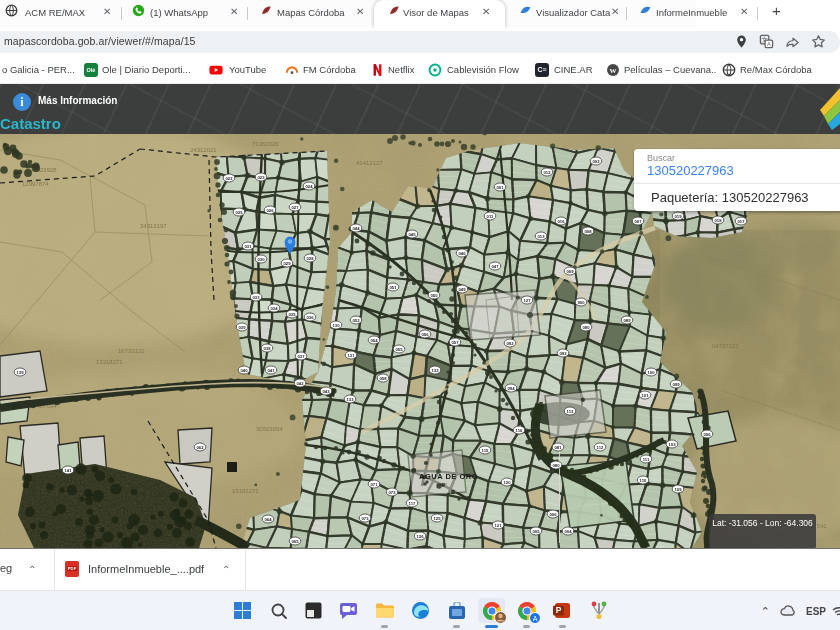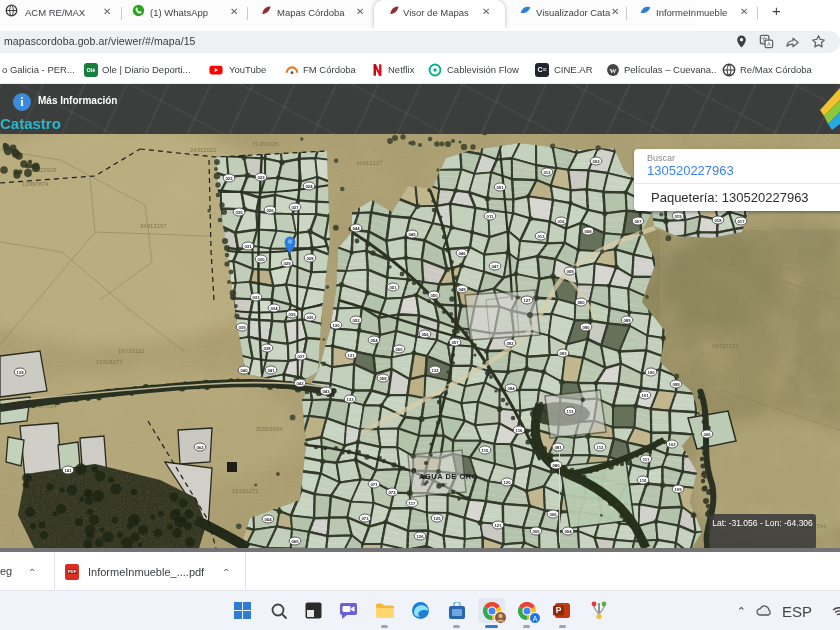--- a/index.html
+++ b/index.html
@@ -30,21 +30,21 @@
 
 #sbox{position:absolute;left:634px;top:149px;width:210px;z-index:6}
 #sb1{background:#fff;height:34px;border-radius:4px 0 0 0;box-shadow:0 1px 3px rgba(0,0,0,0.3);position:relative}
 #sb1 .lab{position:absolute;left:13px;top:4px;font-size:9px;color:#8a8a8a}
 #sb1 .val{position:absolute;left:13px;top:14px;font-size:13px;color:#3b82f6}
 #sb2{background:#fff;height:28px;border-top:1px solid #e8e8e8;border-radius:0 0 0 4px;box-shadow:0 2px 3px rgba(0,0,0,0.3);position:relative}
 #sb2 .val{position:absolute;left:17px;top:6px;font-size:13px;color:#2e2e2e}
 
 #latlon{position:absolute;left:709px;top:514px;width:107px;height:35px;background:rgba(58,58,58,0.88);border-radius:3px;color:#fff;font-size:8.5px;text-align:center;line-height:19px;z-index:6}
 
-#dlbar{position:absolute;left:0;top:548px;width:840px;height:38px;background:#fff;border-top:4px solid #737373;z-index:7}
+#dlbar{position:absolute;left:0;top:548px;width:840px;height:38px;background:#fff;border-top:1px solid #737373;z-index:7}
 #dlbar .it1{position:absolute;left:0;top:13px;font-size:11px;color:#3c4043}
 #dlbar .chev{color:#5f6368;font-size:10px}
 #dlbar .div{position:absolute;top:0;width:1px;height:42px;background:#e4e4e4}
 #dlbar .pdftxt{position:absolute;left:88px;top:14px;font-size:11px;color:#3c4043}
 
 #task{position:absolute;left:0;top:590px;width:840px;height:40px;background:#f0f3f9;border-top:1px solid #e2e5ea;z-index:8}
 .tic{position:absolute;top:7px;width:25px;height:25px;display:flex;align-items:center;justify-content:center}
 .under{position:absolute;top:27px;width:7px;height:3px;border-radius:2px;background:#9da6b0}
 #tray{position:absolute;right:-6px;top:0;height:40px;display:flex;align-items:center;color:#444}
 </style></head><body>
@@ -2366,19 +2366,19 @@
           <circle cx="5" cy="3" r="2.4" fill="#e23c3c"></circle>
           <circle cx="15" cy="3" r="2.4" fill="#51b53f"></circle>
           <circle cx="10" cy="15.5" r="2.6" fill="#f0bf3e"></circle>
         </svg>
       </div>
     <div id="tray">
       <span style="font-size:11px;margin-right:10px">⌃</span>
       <svg width="16" height="12" viewBox="0 0 16 12" style="margin-right:10px">
           <path d="M4 10 A3.2 3.2 0 0 1 4.4 3.6 A4.4 4.4 0 0 1 12.8 5 A2.8 2.8 0 0 1 12.4 10 Z" fill="#e8ecf2" stroke="#555" stroke-width="1.3"></path>
         </svg>
-      <span style="font-size:15px;font-weight:normal;margin-right:20px">ESP</span>
+      <span style="font-size:10px;font-weight:bold;margin-right:6px">ESP</span>
       <svg width="14" height="11" viewBox="0 0 14 11">
           <path d="M1 4 A9 9 0 0 1 13 4 M3 6.5 A6 6 0 0 1 11 6.5 M5 9 A3 3 0 0 1 9 9" stroke="#444" stroke-width="1.4" fill="none"></path>
         </svg>
     </div>
   </div>
 </div>
 
 </body></html>

